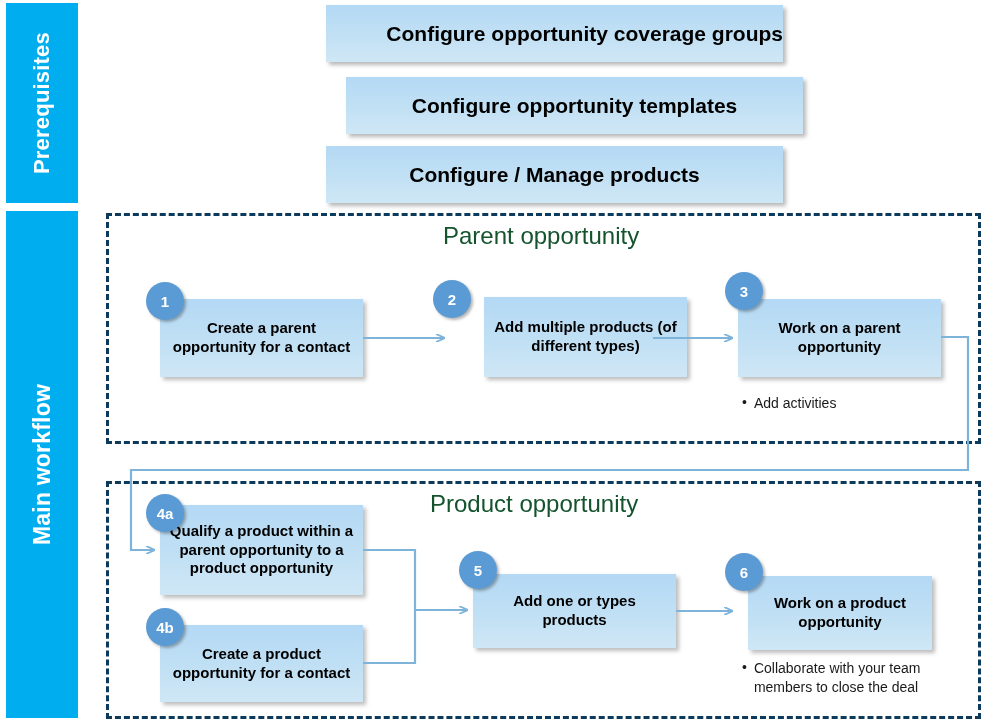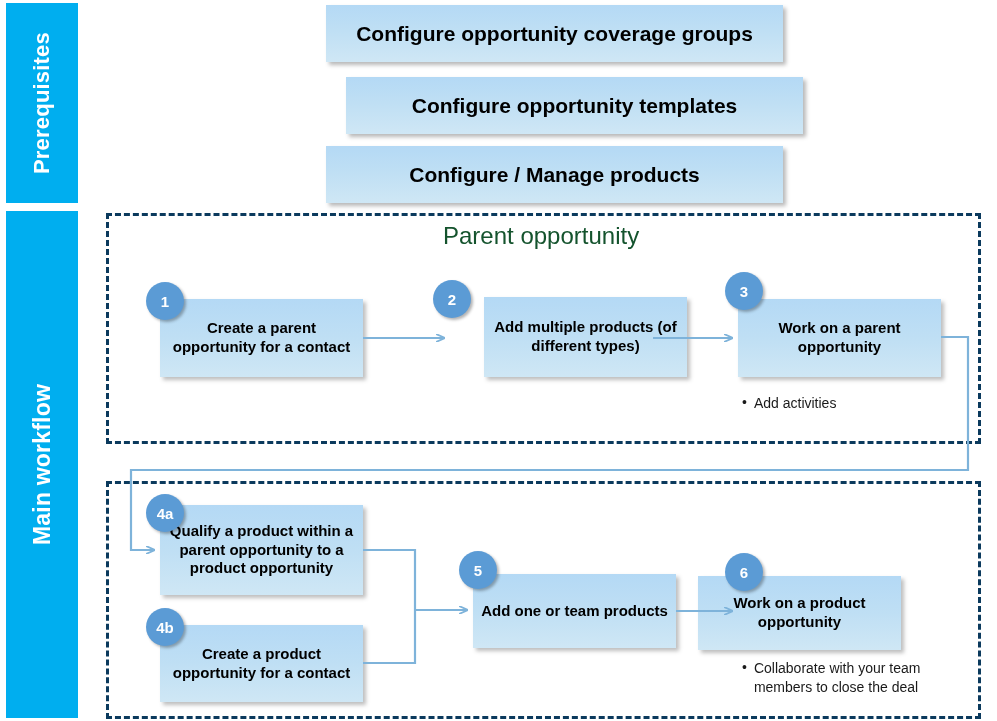--- a/index.html
+++ b/index.html
@@ -52,21 +52,21 @@
     background: linear-gradient(to bottom, #B4D9F5 0%, #BFDFF4 45%, #CFE7F5 100%);
     box-shadow: 3px 3px 4px rgba(0,0,0,0.28);
     display: flex;
     align-items: center;
     justify-content: center;
     text-align: center;
     color: #000000;
     font-size: 21px;
     font-weight: bold;
   }
-  #prereq-1 { top: 5px; }
+  #prereq-1 { top: 5px; justify-content: flex-end; }
   #prereq-2 { top: 77px; margin-left: 20px; }
   #prereq-3 { top: 146px; }
 
   
   .section-box {
     position: absolute;
     border: 3px dashed #0B3A5D;
     box-sizing: border-box;
     background: transparent;
   }
@@ -98,21 +98,21 @@
     line-height: 1.25;
     padding: 12px 8px;
     box-sizing: border-box;
   }
   #box-1  { left: 160px; top: 299px; width: 203px; height: 78px; }
   #box-2  { left: 450px; top: 297px; width: 203px; height: 80px; margin-left: 34px; }
   #box-3  { left: 738px; top: 299px; width: 203px; height: 78px; }
   #box-4a { left: 160px; top: 505px; width: 203px; height: 90px; }
   #box-4b { left: 160px; top: 625px; width: 203px; height: 77px; }
   #box-5  { left: 473px; top: 574px; width: 203px; height: 74px; }
-  #box-6  { left: 698px; top: 576px; width: 203px; height: 74px; }
+  #box-6  { left: 748px; top: 576px; width: 184px; height: 74px; }
 
   
   .badge {
     position: absolute;
     width: 38px;
     height: 38px;
     border-radius: 50%;
     background: #5B9BD5;
     color: #ffffff;
     font-size: 15px;
@@ -176,20 +176,21 @@
     <span>Configure opportunity templates</span>
   </div>
   <div class="prereq-box" id="prereq-3">
     <span>Configure / Manage products</span>
   </div>
 
   <div class="section-box" id="section-parent"></div>
   <div class="section-box" id="section-product"></div>
 
   <div class="section-title" id="title-parent">Parent opportunity</div>
+  <div class="section-title" id="title-product">Product opportunity</div>
 
   <svg id="connectors" viewBox="0 0 997 721" xmlns="http://www.w3.org/2000/svg">
     <defs>
       <marker id="arrowhead" markerWidth="9" markerHeight="8" refX="8" refY="4" orient="auto" markerUnits="userSpaceOnUse">
         <path d="M0,0 L9,4 L0,8" fill="none" stroke="#7EB3DA" stroke-width="1.8"></path>
       </marker>
     </defs>
     <g fill="none" stroke="#7EB3DA" stroke-width="2.2">
 
       <line x1="363" y1="338" x2="444" y2="338" marker-end="url(#arrowhead)"></line>
@@ -242,21 +243,21 @@
   </div>
 
   <div class="step-box" id="box-4b">
     <span>Create a product opportunity for a contact</span>
   </div>
   <div class="badge" id="badge-4b">
     <span>4b</span>
   </div>
 
   <div class="step-box" id="box-5">
-    <span>Add one or team products</span>
+    <span>Add one or types products</span>
   </div>
   <div class="badge" id="badge-5">
     <span>5</span>
   </div>
 
   <div class="step-box" id="box-6">
     <span>Work on a product opportunity</span>
   </div>
   <div class="badge" id="badge-6">
     <span>6</span>

